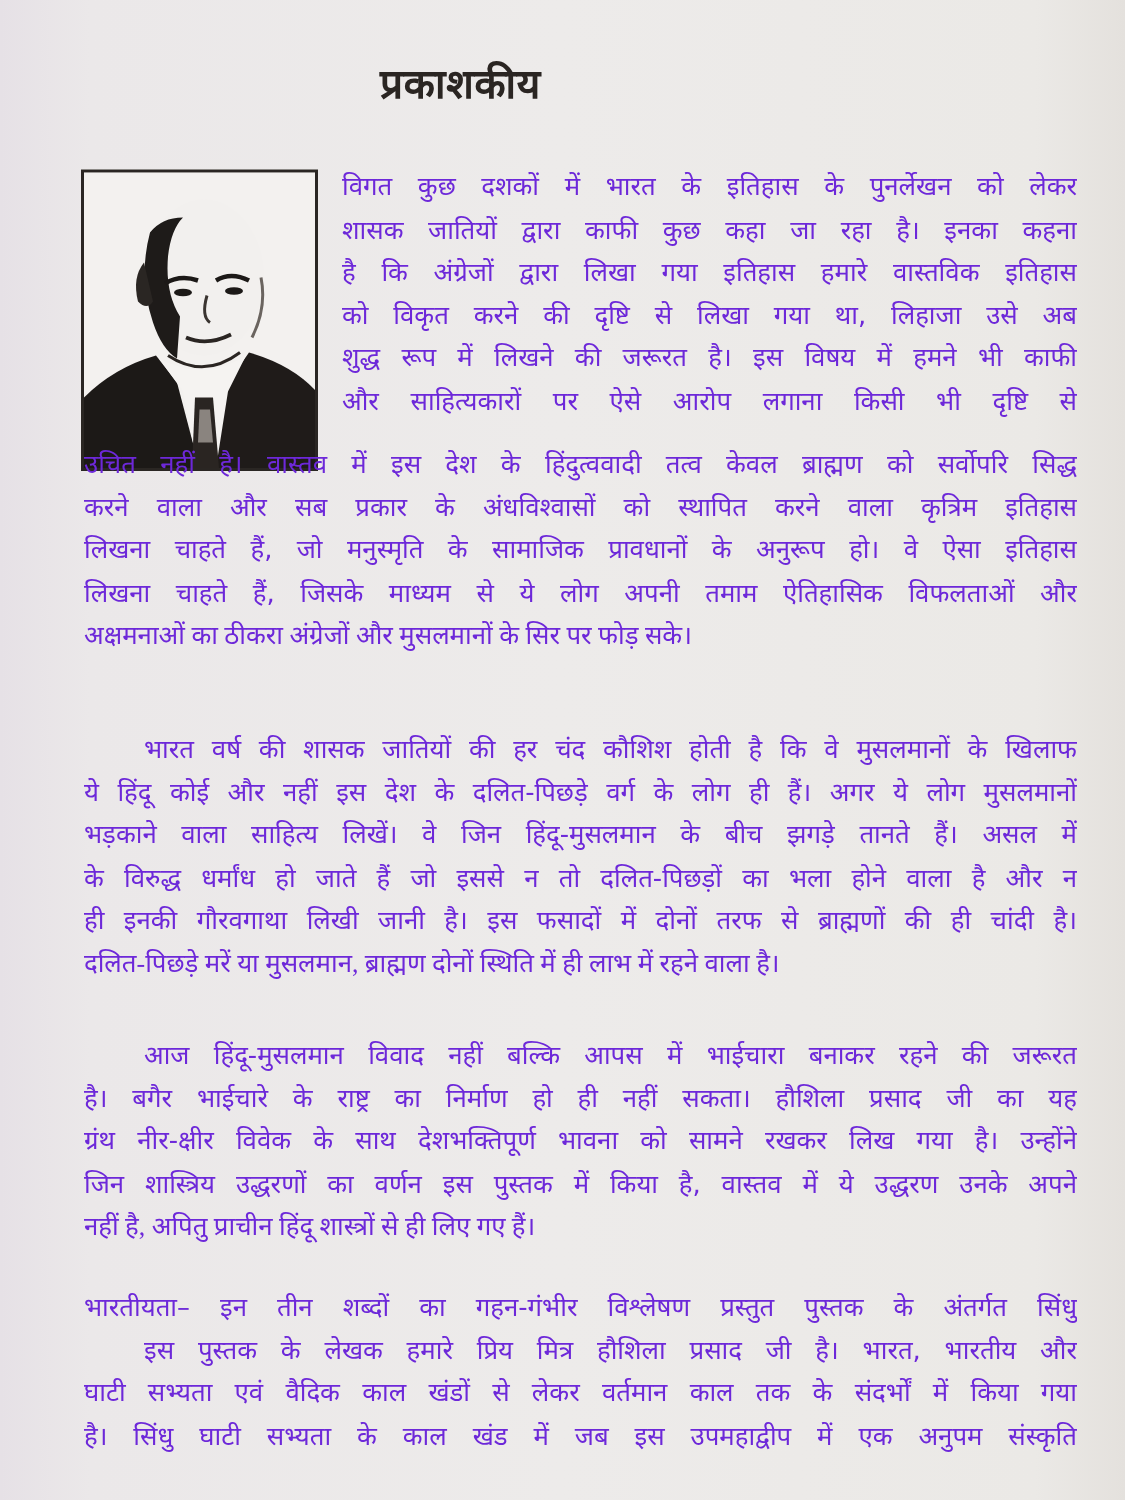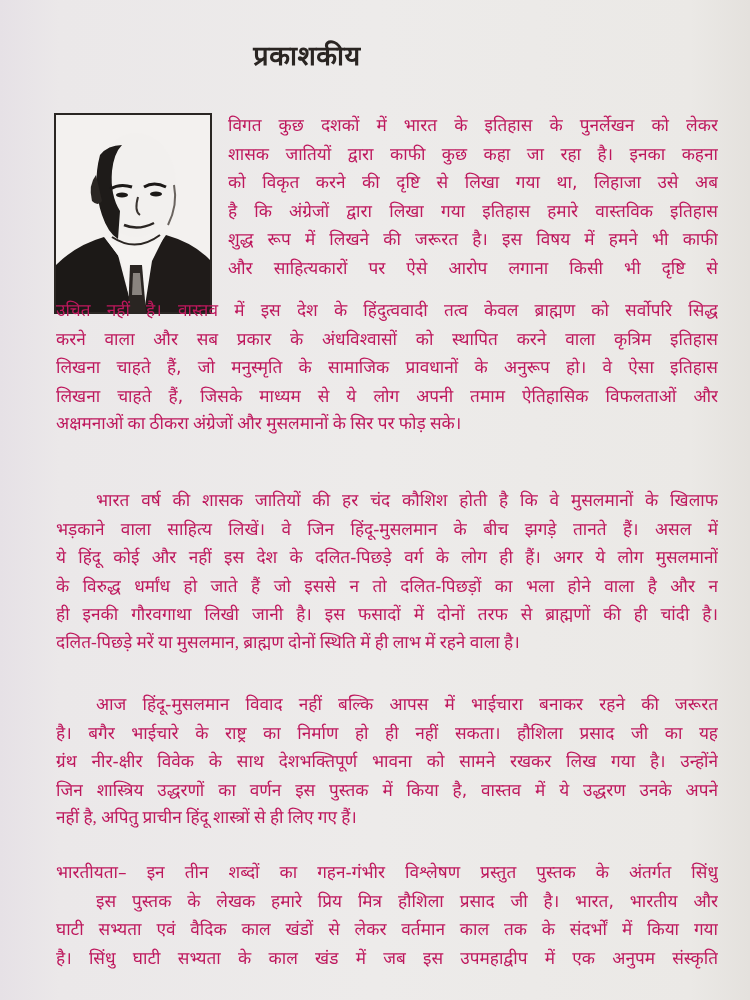--- a/index.html
+++ b/index.html
@@ -40,21 +40,21 @@
       border: 2px solid #2a2623;
       background: #f2f0ee;
       overflow: hidden;
       box-sizing: border-box;
     }
     .photo svg { display: block; }
     .text {
       position: absolute;
       font-size: 17.2px;
       line-height: 28.6px;
-      color: #be185d;
+      color: #6d28d9;
       text-align: justify;
       text-align-last: justify;
     }
     .line {
       display: block;
       white-space: nowrap;
       text-align-last: justify;
       text-align: justify;
       height: 28.6px;
       overflow: hidden;
@@ -108,38 +108,38 @@
 
       <path d="M118 70 Q122 90 112 110" stroke="#6a645f" stroke-width="2" fill="none"></path>
 
       <path d="M56 122 Q80 138 104 120" stroke="#2a2522" stroke-width="2" fill="none"></path>
     </svg>
   </div>
 
   <div class="text wrapped">
     <span class="line">विगत कुछ दशकों में भारत के इतिहास के पुनर्लेखन को लेकर</span>
     <span class="line">शासक जातियों द्वारा काफी कुछ कहा जा रहा है। इनका कहना</span>
+    <span class="line">है कि अंग्रेजों द्वारा लिखा गया इतिहास हमारे वास्तविक इतिहास</span>
     <span class="line">को विकृत करने की दृष्टि से लिखा गया था, लिहाजा उसे अब</span>
-    <span class="line">है कि अंग्रेजों द्वारा लिखा गया इतिहास हमारे वास्तविक इतिहास</span>
     <span class="line">शुद्ध रूप में लिखने की जरूरत है। इस विषय में हमने भी काफी</span>
     <span class="line">और साहित्यकारों पर ऐसे आरोप लगाना किसी भी दृष्टि से</span>
   </div>
 
   <div class="text full" style="top:296px;">
     <span class="line">उचित नहीं है। वास्तव में इस देश के हिंदुत्ववादी तत्व केवल ब्राह्मण को सर्वोपरि सिद्ध</span>
     <span class="line">करने वाला और सब प्रकार के अंधविश्वासों को स्थापित करने वाला कृत्रिम इतिहास</span>
     <span class="line">लिखना चाहते हैं, जो मनुस्मृति के सामाजिक प्रावधानों के अनुरूप हो। वे ऐसा इतिहास</span>
     <span class="line">लिखना चाहते हैं, जिसके माध्यम से ये लोग अपनी तमाम ऐतिहासिक विफलताओं और</span>
     <span class="line last">अक्षमनाओं का ठीकरा अंग्रेजों और मुसलमानों के सिर पर फोड़ सके।</span>
   </div>
 
   <div class="text full" style="top:486px;">
     <span class="line indent">भारत वर्ष की शासक जातियों की हर चंद कौशिश होती है कि वे मुसलमानों के खिलाफ</span>
+    <span class="line">ये हिंदू कोई और नहीं इस देश के दलित-पिछड़े वर्ग के लोग ही हैं। अगर ये लोग मुसलमानों</span>
     <span class="line">भड़काने वाला साहित्य लिखें। वे जिन हिंदू-मुसलमान के बीच झगड़े तानते हैं। असल में</span>
-    <span class="line">ये हिंदू कोई और नहीं इस देश के दलित-पिछड़े वर्ग के लोग ही हैं। अगर ये लोग मुसलमानों</span>
     <span class="line">के विरुद्ध धर्मांध हो जाते हैं जो इससे न तो दलित-पिछड़ों का भला होने वाला है और न</span>
     <span class="line">ही इनकी गौरवगाथा लिखी जानी है। इस फसादों में दोनों तरफ से ब्राह्मणों की ही चांदी है।</span>
     <span class="line last">दलित-पिछड़े मरें या मुसलमान, ब्राह्मण दोनों स्थिति में ही लाभ में रहने वाला है।</span>
   </div>
 
   <div class="text full" style="top:690px;">
     <span class="line indent">आज हिंदू-मुसलमान विवाद नहीं बल्कि आपस में भाईचारा बनाकर रहने की जरूरत</span>
     <span class="line">है। बगैर भाईचारे के राष्ट्र का निर्माण हो ही नहीं सकता। हौशिला प्रसाद जी का यह</span>
     <span class="line">ग्रंथ नीर-क्षीर विवेक के साथ देशभक्तिपूर्ण भावना को सामने रखकर लिख गया है। उन्होंने</span>
     <span class="line">जिन शास्त्रिय उद्धरणों का वर्णन इस पुस्तक में किया है, वास्तव में ये उद्धरण उनके अपने</span>

